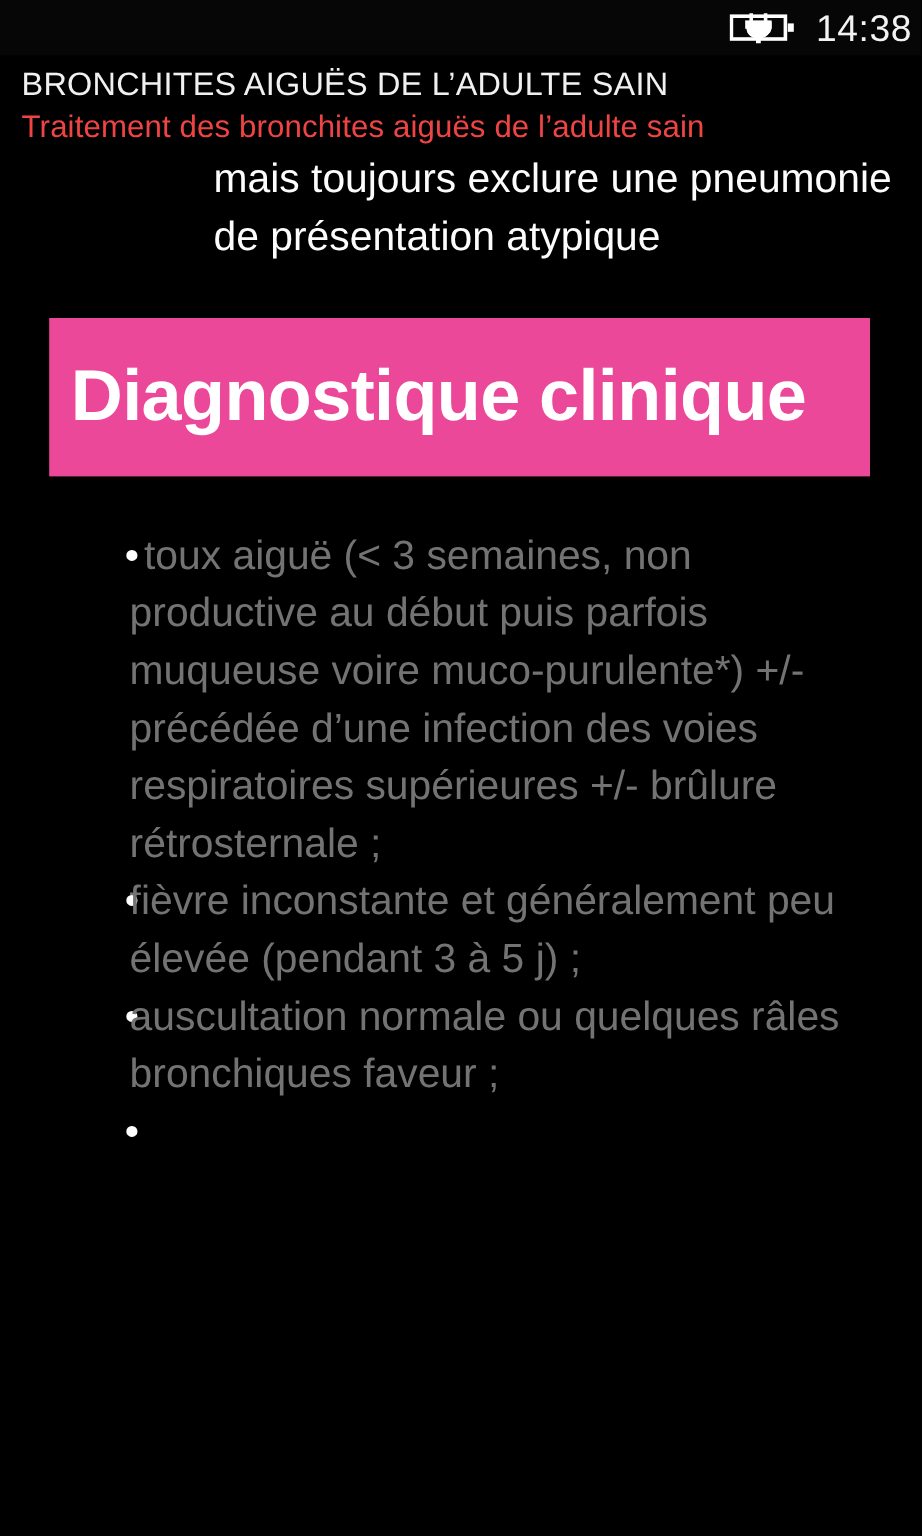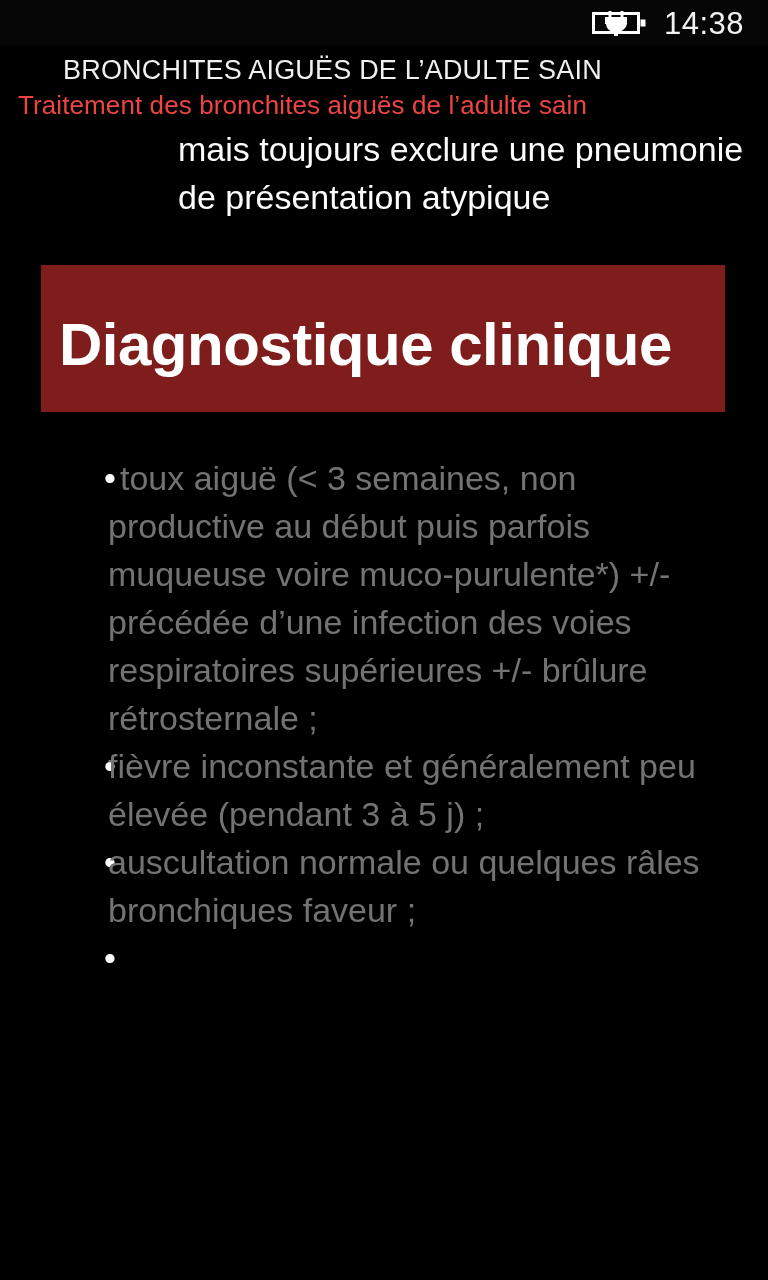--- a/index.html
+++ b/index.html
@@ -18,21 +18,21 @@
   }
 
   
   .status-bar {
     height: 46px;
     width: 100%;
     background: #060606;
     display: flex;
     align-items: center;
     justify-content: flex-end;
-    padding-right: 24px;
+    padding-right: 8px;
     gap: 16px;
   }
   .battery-icon {
     width: 56px;
     height: 28px;
     position: relative;
     display: block;
   }
   .status-time {
     font-size: 31px;
@@ -46,21 +46,20 @@
   .app-header {
     padding: 6px 0 0 18px;
   }
   .app-title {
     font-size: 27px;
     line-height: 36px;
     color: #f0f0f0;
     font-weight: 400;
     letter-spacing: 0.2px;
     white-space: nowrap;
-    margin-left: 45px;
   }
   .app-subtitle {
     font-size: 26px;
     line-height: 35px;
     color: #ef4444;
     font-weight: 400;
     letter-spacing: 0.1px;
     white-space: nowrap;
   }
 
@@ -74,22 +73,22 @@
     padding-left: 178px;
     font-size: 34px;
     line-height: 48px;
     color: #fcfcfc;
     font-weight: 400;
   }
 
   .section-banner {
     margin: 44px 0 0 41px;
     width: 684px;
-    background: #7f1d1d;
-    padding: 33px 0 20px 18px;
+    background: #ec4899;
+    padding: 18px 0 20px 18px;
   }
   .section-banner-title {
     font-size: 60px;
     line-height: 94px;
     font-weight: bold;
     color: #ffffff;
     letter-spacing: -0.5px;
   }
 
   .bullet-list {

